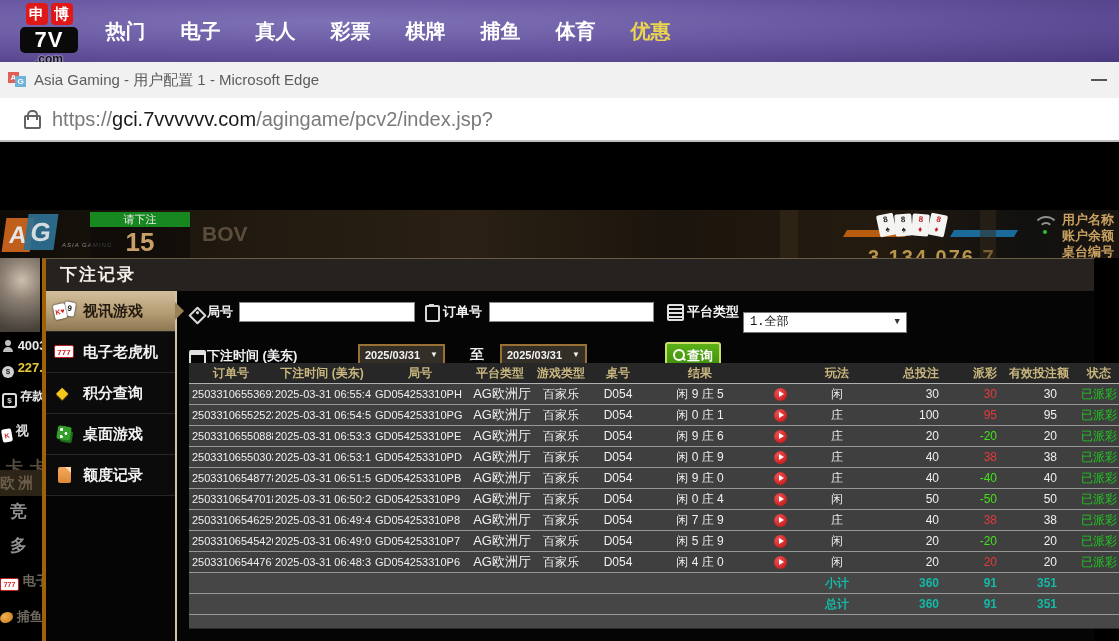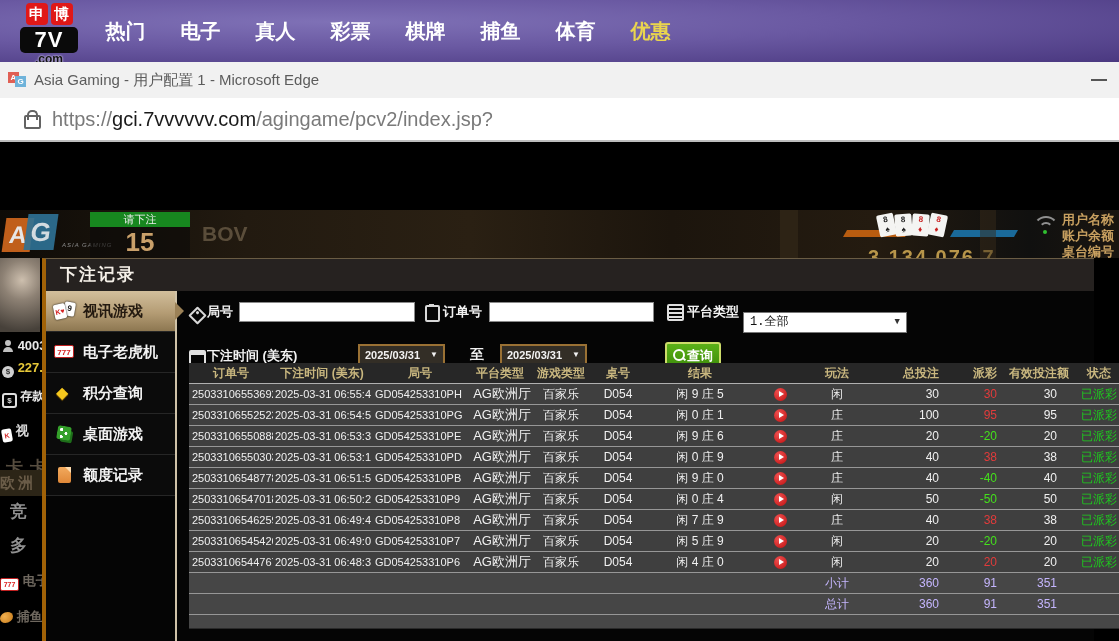--- a/index.html
+++ b/index.html
@@ -182,21 +182,21 @@
   .c2{width:98px;text-align:left;padding-left:4px;font-size:11px;}
   .c3{width:62px;text-align:right;padding-left:4px;font-size:13px;}
   .c4{width:60px;} .c5{width:54px;} .c6{width:110px;} .c7{width:50px;}
   .c8{width:64px;}
   .c9{width:84px;text-align:right;padding-right:14px;}
   .c10{width:56px;text-align:right;padding-right:12px;}
   .c11{width:66px;text-align:right;padding-right:18px;}
   .c12{width:48px;font-size:12px;}
   .t-row.head .c0,.t-row.head .c1,.t-row.head .c2,.t-row.head .c3{text-align:center;padding-left:0;font-size:12px;}
   .cell.pos{color:#e23b3b;} .cell.neg{color:#44e01c;} .cell.paid{color:#1ecb1e;}
-  .t-row.sum .cell{color:#c4b5fd;font-weight:normal;}
+  .t-row.sum .cell{color:#14b8a6;font-weight:bold;}
   .play-icon{display:inline-block;width:13px;height:13px;border-radius:50%;vertical-align:-3px;
     background:radial-gradient(circle at 35% 30%,#f05050,#c01010);position:relative;cursor:pointer;}
   .play-icon::after{content:"";position:absolute;left:5px;top:3px;width:0;height:0;
     border-left:5px solid #fff;border-top:3.5px solid transparent;border-bottom:3.5px solid transparent;}
 </style>
 </head>
 <body>
 
 <div class="app">
 

